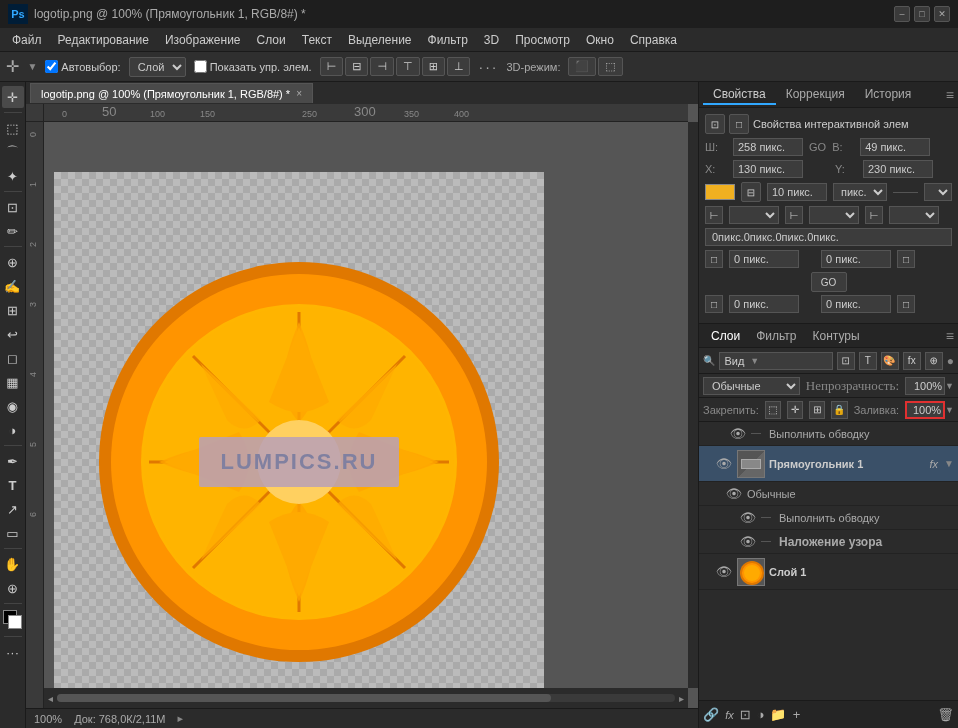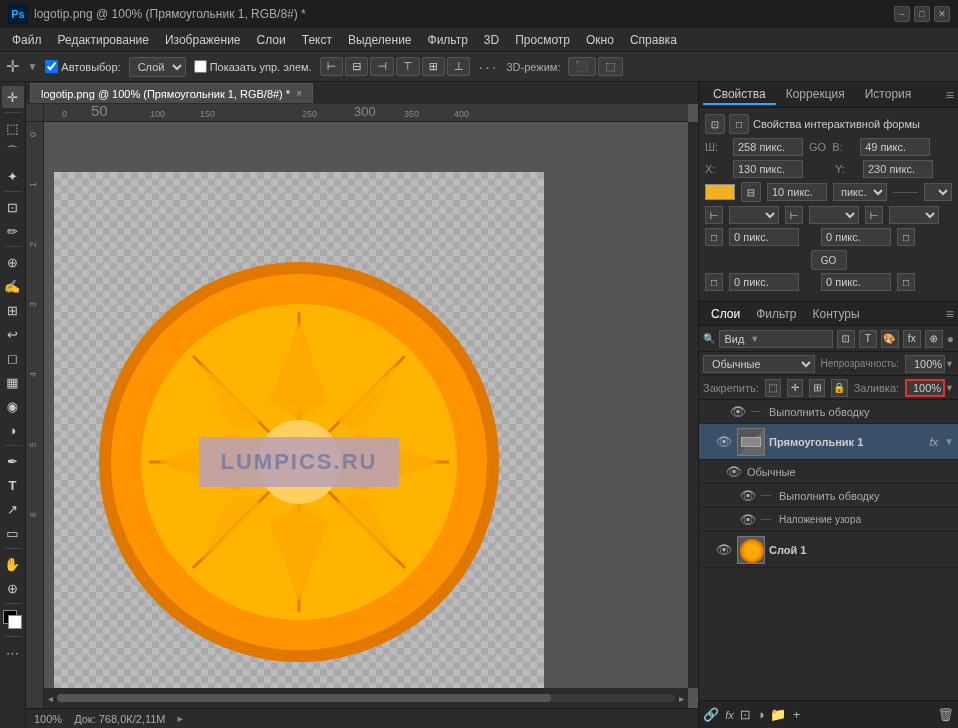--- a/index.html
+++ b/index.html
@@ -466,22 +466,23 @@
     .layer-mode-dropdown {
       background: #3c3c3c;
       border: 1px solid #555;
       color: #ccc;
       font-size: 11px;
       padding: 1px 4px;
       height: 18px;
       flex: 1;
     }
     .layer-opacity-label {
-      font-size: 10px;
+      font-size: 13px;
       color: #888;
+      font-family: Liberation Serif, serif;
     }
     .layer-opacity-input {
       width: 40px;
       height: 18px;
       background: #3c3c3c;
       border: 1px solid #555;
       color: #ccc;
       font-size: 11px;
       text-align: right;
       padding: 0 2px;
@@ -712,21 +713,21 @@
         <span>logotip.png @ 100% (Прямоугольник 1, RGB/8#) *</span>
         <span class="tab-close">×</span>
       </div>
     </div>
 
     <div id="canvas-wrapper">
 
       <div id="ruler-top" style="position:absolute; top:0; left:18px; right:10px; height:18px; background:#3a3a3a; border-bottom:1px solid #222; z-index:10; overflow:hidden;">
         <div style="position:relative; width:100%; height:100%; display:flex; align-items:flex-end;">
           <span style="position:absolute; left:0; bottom:1px; font-size:9px; color:#888;">0</span>
-          <span style="position:absolute; left:29px; bottom:1px; font-size:15px; color:#888;">50</span>
+          <span style="position:absolute; left:40px; bottom:1px; font-size:13px; color:#888;">50</span>
           <span style="position:absolute; left:88px; bottom:1px; font-size:9px; color:#888;">100</span>
           <span style="position:absolute; left:138px; bottom:1px; font-size:9px; color:#888;">150</span>
           <span style="position:absolute; left:188px; bottom:19px; font-size:9px; color:#888;">200</span>
           <span style="position:absolute; left:240px; bottom:1px; font-size:9px; color:#888;">250</span>
           <span style="position:absolute; left:292px; bottom:1px; font-size:13px; color:#888;">300</span>
           <span style="position:absolute; left:342px; bottom:1px; font-size:9px; color:#888;">350</span>
           <span style="position:absolute; left:392px; bottom:1px; font-size:9px; color:#888;">400</span>
           <span style="position:absolute; left:442px; bottom:13px; font-size:12px; color:#888;font-weight:bold;">450</span>
         </div>
       </div>
@@ -818,21 +819,21 @@
       <div class="panel-tab">Коррекция</div>
       <div class="panel-tab">История</div>
       <span class="panel-menu-btn">≡</span>
     </div>
 
     <div id="properties-panel">
 
       <div class="prop-row">
         <div class="prop-icon-btn">⊡</div>
         <div class="prop-icon-btn">□</div>
-        <span class="prop-title">Свойства интерактивной формы</span>
+        <span class="prop-title">Свойства интерактивной элем</span>
       </div>
 
       <div class="prop-field-group">
         <span class="prop-label">Ш:</span>
         <input class="prop-input" type="text" value="258 пикс." style="">
         <span class="prop-unit">GO</span>
         <span class="prop-label">В:</span>
         <input class="prop-input" type="text" value="49 пикс." style="">
       </div>
 
@@ -859,20 +860,21 @@
 
       <div class="prop-field-group">
         <div class="prop-small-btn">⊢</div>
         <select class="prop-dropdown-sm" style="width:50px;"><option></option></select>
         <div class="prop-small-btn">⊢</div>
         <select class="prop-dropdown-sm" style="width:50px;"><option></option></select>
         <div class="prop-small-btn">⊢</div>
         <select class="prop-dropdown-sm" style="width:50px;"><option></option></select>
       </div>
 
+      <div class="prop-addr">0пикс.0пикс.0пикс.0пикс.</div>
 
       <div class="prop-field-group">
         <div class="prop-small-btn">□</div>
         <input class="prop-input" type="text" style="width: 70px;" value="0 пикс.">
         <span style="width:10px;"></span>
         <input class="prop-input" type="text" style="width: 70px;" value="0 пикс.">
         <div class="prop-small-btn">□</div>
       </div>
 
       <div style="display:flex; justify-content:center; margin:3px 0;">
@@ -965,21 +967,21 @@
 
         <div class="layer-item" style="padding-left:40px; height:24px;">
           <div class="layer-vis">👁</div>
           <div style="width:10px; height:1px; background:#555; margin-right:4px;"></div>
           <span style="font-size:11px; color:#aaa;">Выполнить обводку</span>
         </div>
 
         <div class="layer-item" style="padding-left:40px; height:24px;">
           <div class="layer-vis">👁</div>
           <div style="width:10px; height:1px; background:#555; margin-right:4px;"></div>
-          <span style="font-size:10px; color:#aaa;">Наложение узора</span>
+          <span style="font-size:12px; color:#aaa;font-weight:bold;">Наложение узора</span>
         </div>
 
         <div class="layer-item" style="padding-left:16px;">
           <div class="layer-vis">👁</div>
           <div class="layer-thumb">
             <svg width="28" height="28" viewBox="0 0 28 28">
               <circle cx="14" cy="14" r="12" fill="#e07800"></circle>
               <circle cx="14" cy="14" r="10" fill="#ff9400"></circle>
               <circle cx="14" cy="14" r="8" fill="#ffaa00"></circle>
             </svg>

